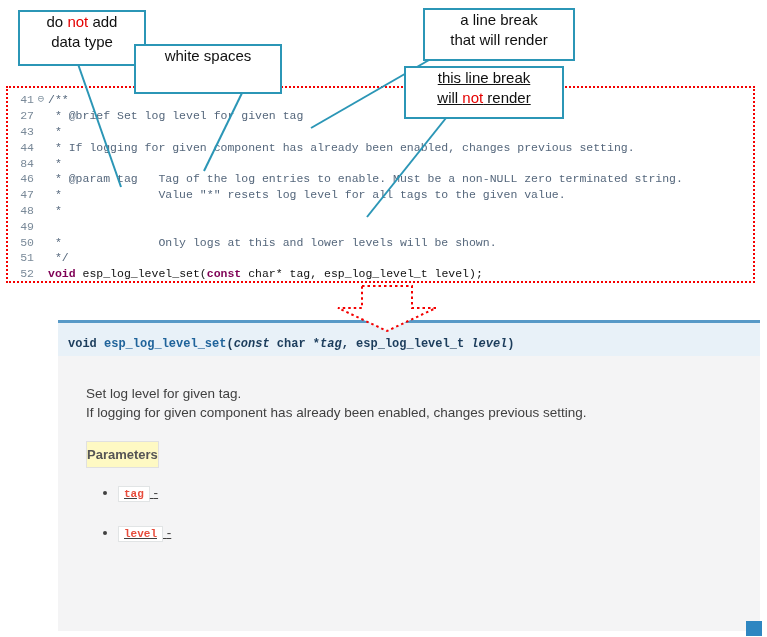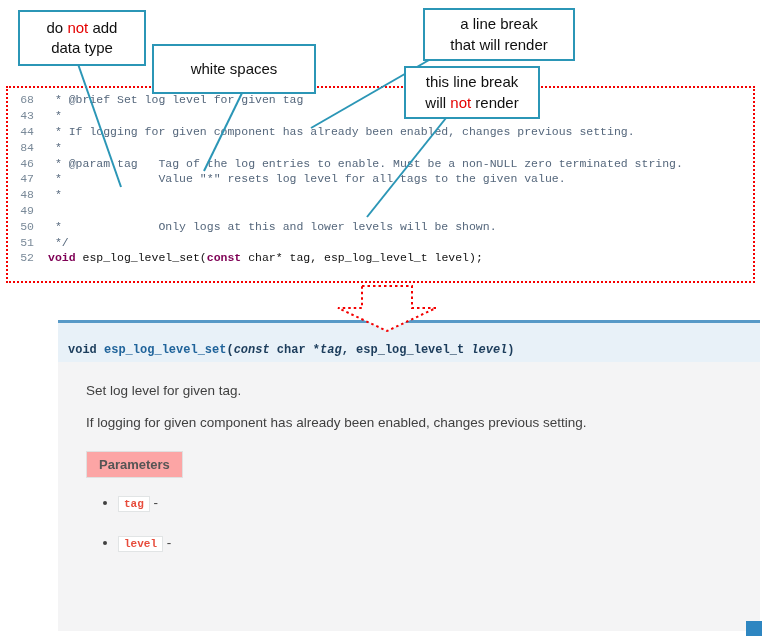--- a/index.html
+++ b/index.html
@@ -1,44 +1,44 @@
 <!DOCTYPE html>
 <html><head>
 <meta charset="utf-8">
 <style>
   * { margin:0; padding:0; box-sizing:border-box; }
   html,body { background:#ffffff; }
   .stage { position:relative; width:767px; height:637px; background:#fff; font-family:"Liberation Sans",sans-serif; overflow:hidden; }
 
   .overlay { position:absolute; left:0; top:0; z-index:2; pointer-events:none; }
 
-  .callout { position:absolute; z-index:3; background:#fff; border:2px solid #2B96B6; display:flex; flex-direction:column; align-items:center; justify-content:center; font-size:15px; line-height:1.35; color:#101010; text-align:center; }
+  .callout { position:absolute; z-index:3; background:#fff; border:2px solid #2B96B6; display:flex; flex-direction:column; align-items:center; font-size:15px; line-height:1.35; color:#101010; text-align:center; }
   .red { color:#E50000; }
   .callout-1 { left:18px; top:10px; width:128px; height:56px; }
-  .callout-2 { left:152px; top:44px; width:164px; height:50px; }
+  .callout-2 { left:134px; top:44px; width:148px; height:50px; }
   .callout-3 { left:423px; top:8px; width:152px; height:53px; }
-  .callout-4 { left:404px; top:66px; width:136px; height:53px; }
+  .callout-4 { left:404px; top:66px; width:160px; height:53px;text-decoration:underline; }
 
   .code-block { position:absolute; left:6px; top:86px; width:749px; height:197px; z-index:1; border:2px dotted #F40000; background:#fff; padding:4px 2px 0 4px; font-family:"Liberation Mono","DejaVu Sans Mono",monospace; font-size:11.5px; }
   .crow { display:flex; height:15.8px; align-items:center; }
   .lnum { width:22px; text-align:right; color:#7A8A99; flex:none; }
   .fold { width:14px; text-align:center; color:#8899A6; font-size:11px; flex:none; line-height:1; }
   .ctext { white-space:pre; color:#111; }
   .comment { color:#55677C; }
   .kw { color:#7F0055; font-weight:bold; }
 
   .doc-panel { position:absolute; left:58px; top:320px; width:702px; height:311px; background:#F4F4F5; z-index:1; }
-  .sig { border-top:3px solid #5799C7; background:#E8F1F8; padding:20px 10px 5px 10px; font-family:"Liberation Mono","DejaVu Sans Mono",monospace; font-size:12px; font-weight:bold; color:#1C3D5C; white-space:pre; }
+  .sig { border-top:3px solid #5799C7; background:#E8F1F8; padding:14px 10px 5px 10px; font-family:"Liberation Mono","DejaVu Sans Mono",monospace; font-size:12px; font-weight:bold; color:#1C3D5C; white-space:pre; }
   .sig-name { color:#20649B; }
   .sig-it { font-style:italic; }
   .doc-body { padding:16px 36px 0 28px; color:#404040; font-size:13.5px; }
-  .brief { margin-top:5px; }
-  .details { margin-top:17px; }
-  .params-label { display:inline-block; margin-top:21px; background:#fca5a5; border:1px solid #E0E0E0; padding:5px 12px; font-weight:bold; color:#555555; font-size:13px; }
-  .param-list { margin:17px 0 4px 0; padding-left:32px; list-style:disc; color:#404040; }
+  .brief { margin-top:14px; }
+  .details { margin-top:4px; }
+  .params-label { display:inline-block; margin-top:21px; background:#fef9c3; border:1px solid #E0E0E0; padding:5px 0; font-weight:bold; color:#555555; font-size:13px; }
+  .param-list { margin:17px 0 4px 0; padding-left:32px; list-style:disc; color:#404040;text-decoration:underline; }
   .param-list li { margin-bottom:24px; }
   .literal { font-family:"Liberation Mono","DejaVu Sans Mono",monospace; font-size:11px; font-weight:bold; color:#E74C3C; background:#fff; border:1px solid #E1E4E5; padding:1px 5px; }
   .param-head { line-height:1.2; }
   .param-desc { margin-top:8px; max-width:572px; line-height:1.6; }
 
   .corner-box { position:absolute; left:746px; top:621px; width:16px; height:15px; background:#2E86C1; z-index:4; }
 </style>
 </head>
 <body>
 
@@ -63,21 +63,26 @@
     <div>a line break</div>
     <div>that will render</div>
   </div>
   <div class="callout callout-4">
     <div>this line break</div>
     <div><span>will </span><span class="red">not</span><span> render</span></div>
   </div>
 
   <div class="code-block">
     <div class="crow">
-      <span class="lnum">68</span>
+      <span class="lnum">41</span>
+      <span class="fold">⊖</span>
+      <span class="ctext comment">/**</span>
+    </div>
+    <div class="crow">
+      <span class="lnum">27</span>
         <span class="fold"></span>
       <span class="ctext comment"> * @brief Set log level for given tag</span>
     </div>
     <div class="crow">
       <span class="lnum">43</span>
         <span class="fold"></span>
       <span class="ctext comment"> *</span>
     </div>
     <div class="crow">
       <span class="lnum">44</span>

